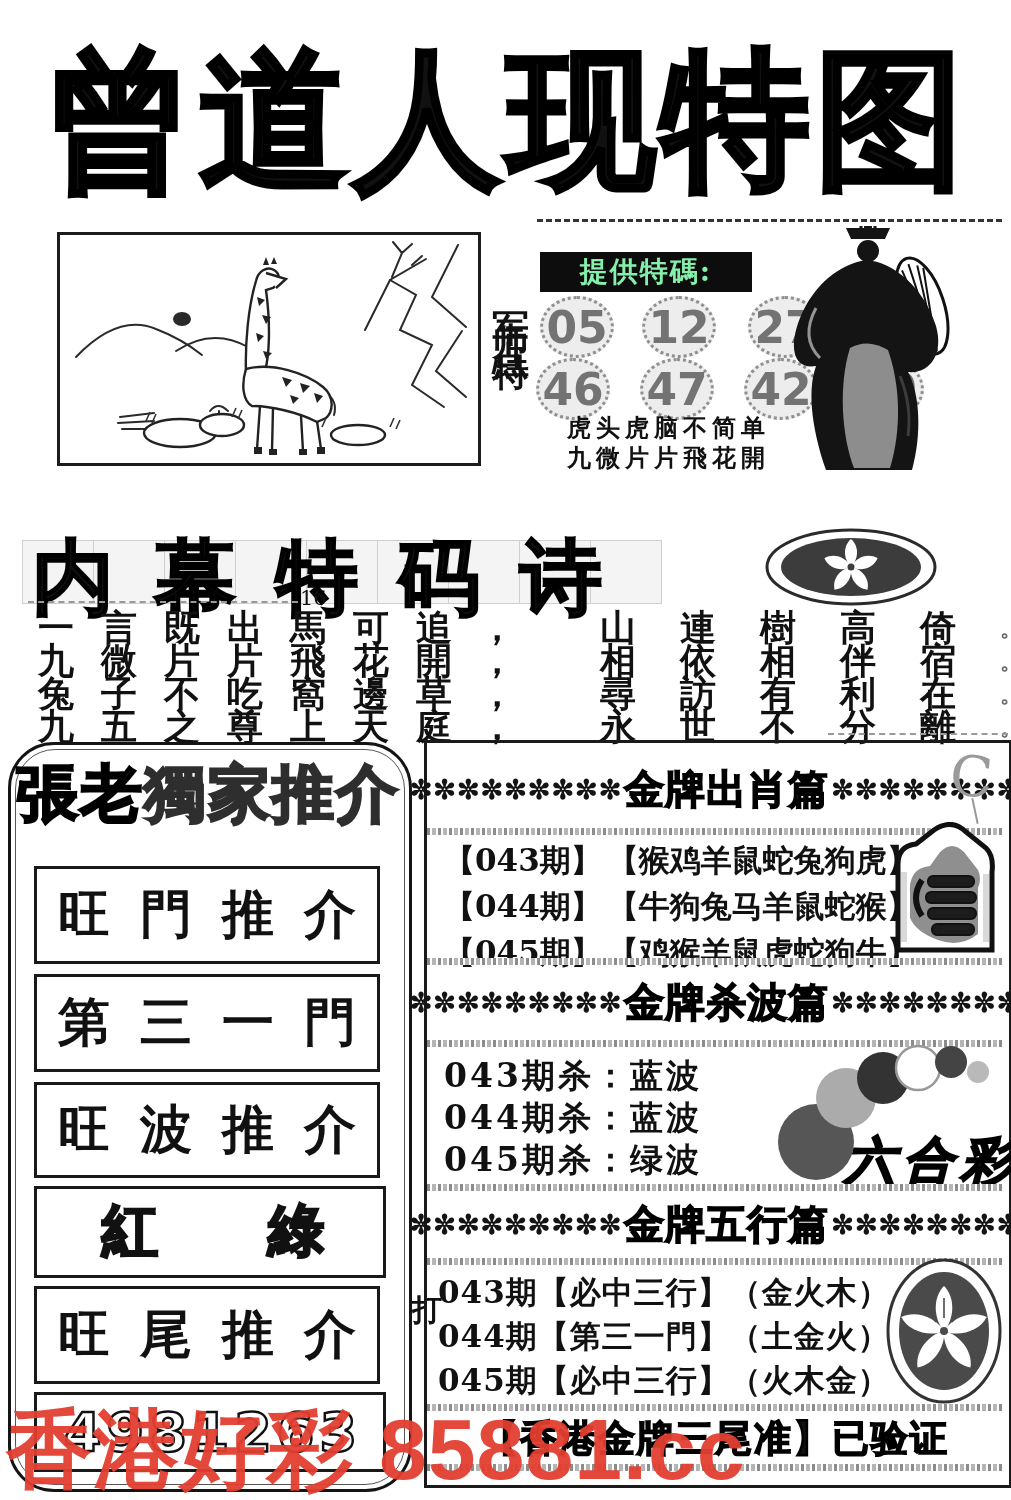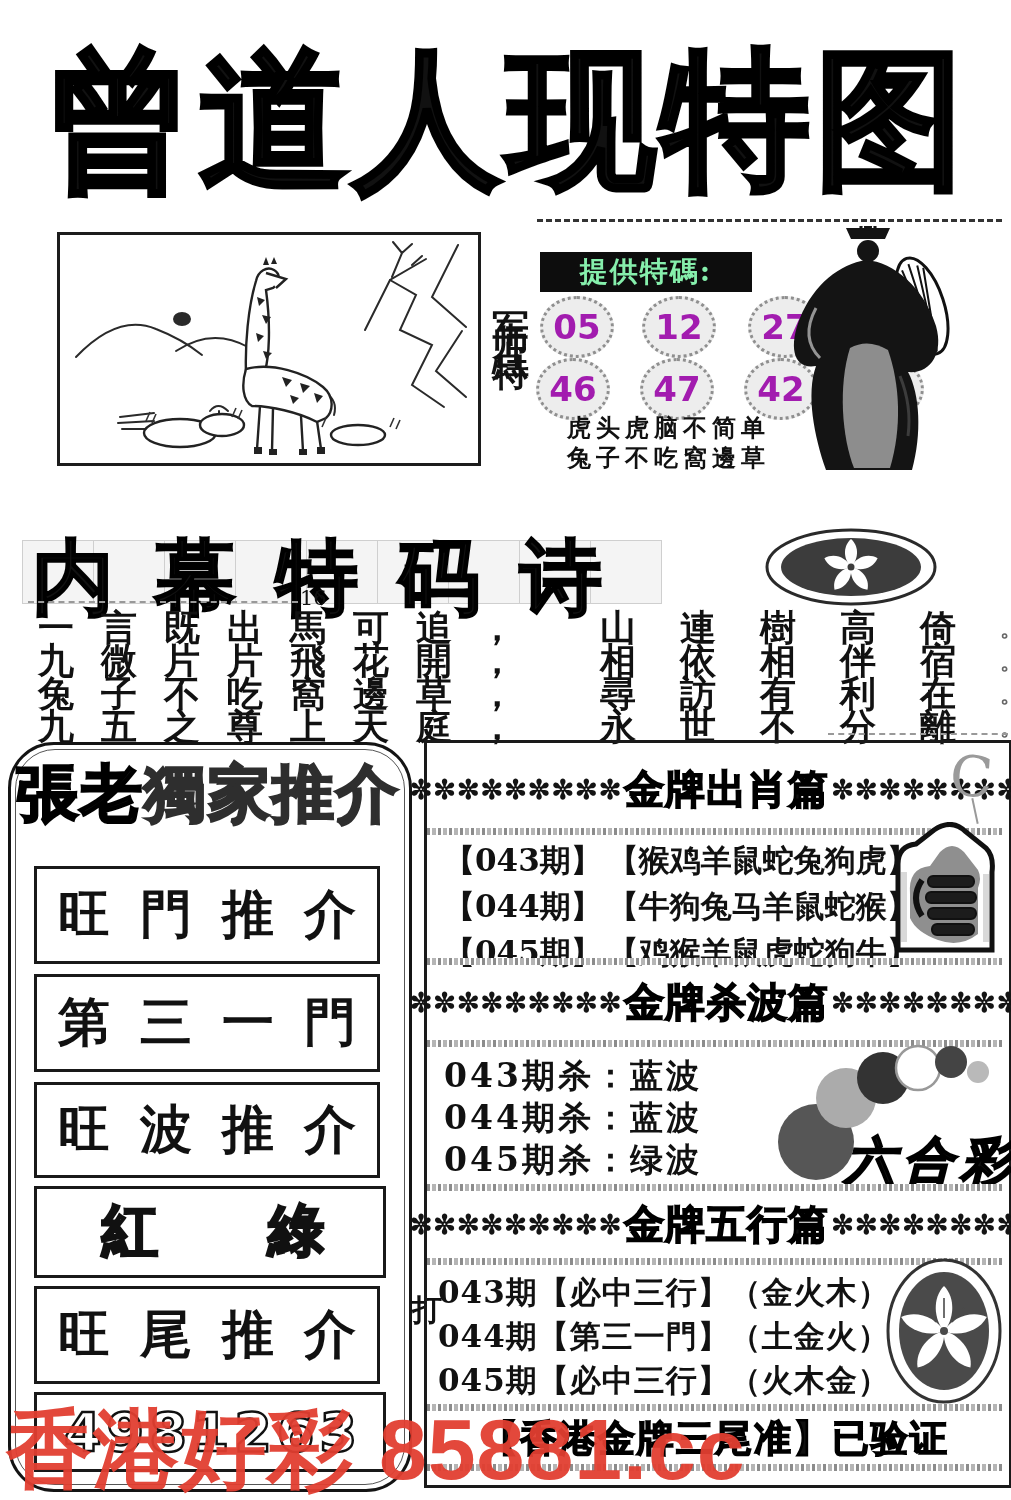--- a/index.html
+++ b/index.html
@@ -17,21 +17,21 @@
     border:3px solid #1c1c1c;background:#fff;}
   .vertical-label{position:absolute;left:486px;top:282px;height:190px;
     writing-mode:vertical-rl;text-orientation:upright;font-size:37px;font-weight:700;
     letter-spacing:14px;}
 
   
   .tema-box{position:absolute;left:540px;top:252px;width:212px;height:40px;background:#0d0d0d;
     color:#86efac;font-size:28px;font-weight:700;line-height:40px;text-align:center;letter-spacing:2px;}
   .num-circle{position:absolute;width:68px;height:56px;border-radius:50%;
     border:3px dotted #8f8f8f;background:#ededed;
-    font-family:"DejaVu Sans", sans-serif;font-size:34px;font-weight:700;color:#a21caf;
+    font-family:"DejaVu Sans", sans-serif;font-size:44px;font-weight:700;color:#737373;
     display:flex;align-items:center;justify-content:center;}
   .hint{position:absolute;left:510px;width:260px;font-size:24px;font-weight:700;
     letter-spacing:5px;white-space:nowrap;text-align:right;}
   .strategist{position:absolute;left:772px;top:226px;}
 
   
   .poem-grid{position:absolute;left:22px;top:540px;display:flex;}
   .poem-grid .cell{width:70px;height:62px;border:1px solid #cfcfcf;background:#f4f4f4;margin-right:-1px;}
   .poem-header{position:absolute;left:32px;top:524px;font-size:82px;font-weight:900;
     letter-spacing:40px;white-space:nowrap;-webkit-text-stroke:2px #000;}
@@ -142,21 +142,21 @@
   <div class="num-circle" style="left:642px;top:296px">12</div>
   <div class="num-circle" style="left:748px;top:296px">27</div>
   <div class="num-circle" style="left:854px;top:296px">33</div>
 
   <div class="num-circle" style="left:536px;top:358px">46</div>
   <div class="num-circle" style="left:640px;top:358px">47</div>
   <div class="num-circle" style="left:744px;top:358px">42</div>
   <div class="num-circle" style="left:850px;top:358px">49</div>
 
   <div class="hint" style="top:412px">虎头虎脑不简单</div>
-  <div class="hint" style="top:442px">兔子不吃窩邊草</div>
+  <div class="hint" style="top:442px">九微片片飛花開</div>
 
   <svg class="strategist" width="192" height="248" viewBox="0 0 192 248">
     <g transform="rotate(-18 150 80)">
       <ellipse cx="150" cy="80" rx="22" ry="50" fill="#fff" stroke="#111" stroke-width="3"></ellipse>
       <path d="M150,128 L137,44 M150,128 L150,36 M150,128 L163,44 M150,128 L142,40 M150,128 L158,40" stroke="#111" stroke-width="2" fill="none"></path>
     </g>
     <path d="M94,34 C68,38 42,58 28,92 C16,122 22,144 44,140 C34,168 42,210 54,244 L140,244 C150,208 148,168 136,146 C158,148 172,128 164,100 C152,62 122,36 94,34 Z" fill="#141414"></path>
     <path d="M78,122 C66,160 70,212 82,242 L118,242 C130,202 128,158 116,124 Q96,112 78,122 Z" fill="#8d8d8d"></path>
     <path d="M44,82 Q28,112 48,132" stroke="#e9e9e9" stroke-width="3" fill="none" opacity="0.6"></path>
     <path d="M128,150 Q140,180 136,210" stroke="#3c3c3c" stroke-width="3" fill="none"></path>

